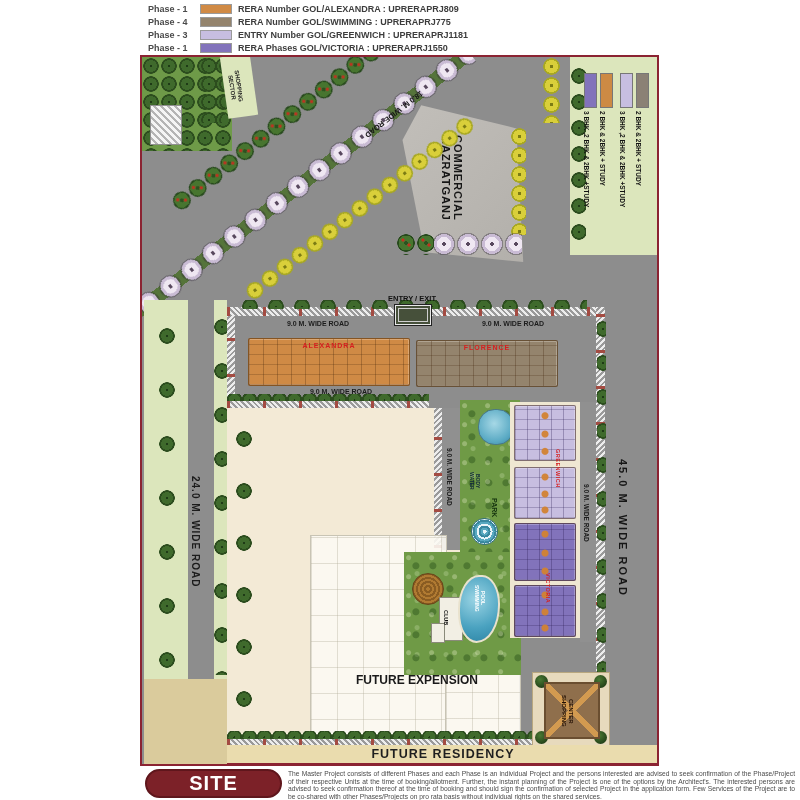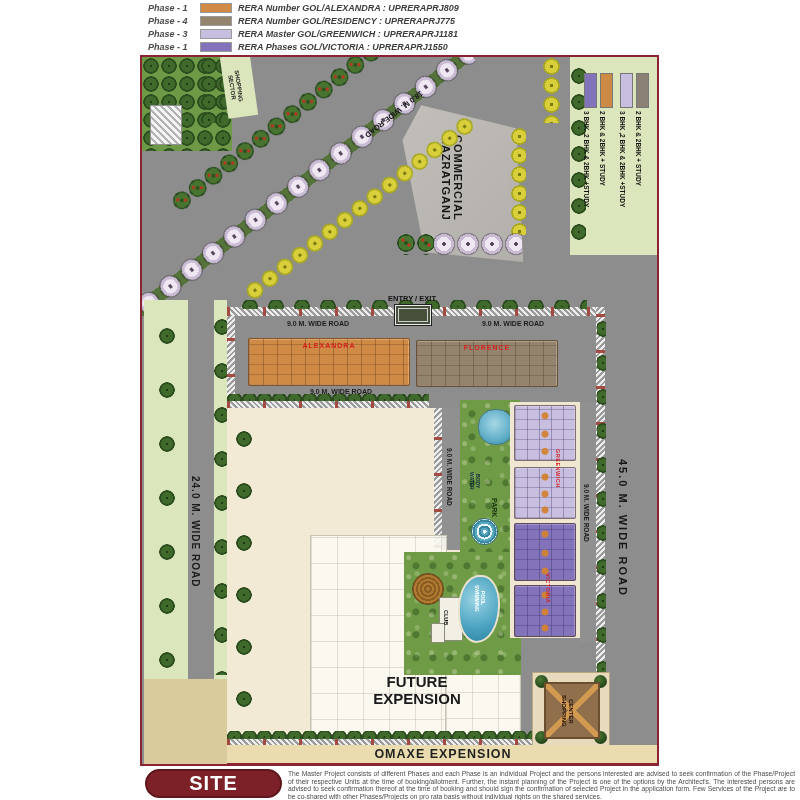--- a/index.html
+++ b/index.html
@@ -4,21 +4,21 @@
 <style>
   html,body{margin:0;padding:0;background:#fff;}
   #canvas{position:relative;width:800px;height:800px;background:#fff;overflow:hidden;
           font-family:"Liberation Sans",sans-serif;color:#1a1a1a;}
   .abs{position:absolute;}
   .vt{writing-mode:vertical-lr;text-orientation:mixed;line-height:1.15;}
   .ctr{text-align:center;}
   .nowrap{white-space:nowrap;}
 
   
-  .pl-row{display:flex;align-items:flex-start;gap:6px;height:12px;margin-bottom:1px;font-style:italic;}
+  .pl-row{display:flex;align-items:center;gap:6px;height:12px;margin-bottom:1px;}
   .pl-phase{font-weight:bold;font-size:9px;color:#4a4a4a;width:46px;}
   .pl-swatch{width:30px;height:8px;border:1px solid #9a9a9a;}
   .pl-rera{font-weight:bold;font-size:9px;color:#3d3d3d;}
 
   
   #map{position:absolute;left:140px;top:55px;width:519px;height:711px;
        background:#8d8d8d;border:2px solid #8b2332;box-sizing:border-box;overflow:hidden;}
   #map>div{position:absolute;}
 
   .greenblock{background:#6e9a48;}
@@ -104,26 +104,26 @@
 
   <div class="abs" style="left:148px;top:3px;">
     <div class="pl-row">
       <span class="pl-phase">Phase - 1</span>
       <span class="pl-swatch" style="background: rgb(208, 138, 69);"></span>
       <span class="pl-rera">RERA Number GOL/ALEXANDRA : UPRERAPRJ809</span>
     </div>
     <div class="pl-row">
       <span class="pl-phase">Phase - 4</span>
       <span class="pl-swatch" style="background: rgb(148, 132, 109);"></span>
-      <span class="pl-rera">RERA Number GOL/RESIDENCY : UPRERAPRJ775</span>
+      <span class="pl-rera">RERA Number GOL/SWIMMING : UPRERAPRJ775</span>
     </div>
     <div class="pl-row">
       <span class="pl-phase">Phase - 3</span>
       <span class="pl-swatch" style="background: rgb(199, 190, 224);"></span>
-      <span class="pl-rera">RERA Master GOL/GREENWICH : UPRERAPRJ1181</span>
+      <span class="pl-rera">ENTRY Number GOL/GREENWICH : UPRERAPRJ1181</span>
     </div>
     <div class="pl-row">
       <span class="pl-phase">Phase - 1</span>
       <span class="pl-swatch" style="background: rgb(130, 115, 187);"></span>
       <span class="pl-rera">RERA Phases GOL/VICTORIA : UPRERAPRJ1550</span>
     </div>
   </div>
 
   <div id="map">
 
@@ -199,21 +199,21 @@
     <div class="vt ctr" style="left:304px;top:372px;width:12px;height:95px;font-weight:bold;font-size:6.5px;color:#1c1c1c;">9.0 M. WIDE ROAD</div>
 
     <div class="park" style="left:318px;top:343px;width:60px;height:264px;"></div>
     <div class="waterblob" style="left:336px;top:352px;width:34px;height:34px;"></div>
     <div class="vt ctr" style="left:326px;top:414px;width:11px;height:20px;font-size:5px;font-weight:bold;color:#10283a;">WATER BODY</div>
     <div class="vt ctr" style="left:348px;top:430px;width:13px;height:42px;font-weight:bold;font-size:7px;color:#14320e;">PARK</div>
     <div class="fountain" style="left:329px;top:461px;width:25px;height:25px;"></div>
 
     <div class="footprint" style="left:168px;top:478px;width:135px;height:210px;"></div>
     <div class="footprint" style="left:303px;top:617px;width:74px;height:70px;"></div>
-    <div class="ctr" style="left:200px;top:616px;width:150px;height:12px;font-weight:bold;font-size:15px;color:#1a1a1a;z-index:5;">FUTURE EXPENSION</div>
+    <div class="ctr" style="left:200px;top:616px;width:150px;height:12px;font-weight:bold;font-size:12px;color:#1a1a1a;z-index:5;">FUTURE EXPENSION</div>
 
     <div class="park" style="left:262px;top:495px;width:117px;height:123px;"></div>
     <div class="amphi" style="left:270px;top:516px;width:30px;height:30px;"></div>
     <div style="left:297px;top:540px;width:22px;height:42px;background:#f2efe4;border:1px solid #8a8a7a;"></div>
     <div style="left:289px;top:566px;width:12px;height:18px;background:#f2efe4;border:1px solid #8a8a7a;"></div>
     <div class="vt ctr" style="left:301px;top:547px;width:10px;height:28px;font-weight:bold;font-size:5.5px;color:#111;z-index:3;">CLUB</div>
     <div class="pool" style="left:316px;top:518px;width:38px;height:64px;"></div>
     <div class="vt ctr" style="left:331px;top:526px;width:11px;height:30px;font-weight:bold;font-size:5px;color:#fff;z-index:3;">SWIMMING POOL</div>
 
     <div style="left:368px;top:345px;width:70px;height:236px;background:#efe7d2;"></div>
@@ -238,21 +238,21 @@
       <div class="cornertree" style="position:absolute;left:2px;top:2px;"></div>
       <div class="cornertree" style="position:absolute;right:2px;top:2px;"></div>
       <div class="cornertree" style="position:absolute;left:2px;bottom:2px;"></div>
       <div class="cornertree" style="position:absolute;right:2px;bottom:2px;"></div>
       <div class="shopinner" style="position:absolute;left:11px;top:9px;width:52px;height:53px;">
         <div class="vt ctr" style="position:absolute;left:14px;top:3px;width:22px;height:48px;font-weight:bold;font-size:6px;color:#241104;">SHOPPING CENTER</div>
       </div>
     </div>
 
     <div style="left:85px;top:688px;width:432px;height:21px;background:#eadcae;border-bottom:3px solid #8b2332;box-sizing:border-box;">
-      <div class="ctr" style="line-height:18px;font-weight:bold;font-size:12.5px;letter-spacing:1px;color:#1f1f1f;">OMAXE EXPENSION</div>
+      <div class="ctr" style="line-height:18px;font-weight:bold;font-size:12.5px;letter-spacing:1px;color:#1f1f1f;">FUTURE RESIDENCY</div>
     </div>
   </div>
 
 
   <div id="badge">SITE OMAXE</div>
   <div id="disclaimer">The Master Project consists of different Phases and each Phase is an individual Project and the persons interested are advised to seek confirmation of the Phase/Project of their respective Units at the time of booking/allotment. Further, the instant planning of the Project is one of the options by the Architect's. The interested persons are advised to seek confirmation thereof at the time of booking and should sign the confirmation of selected Project in the application form. Few Services of the Project are to be co-shared with other Phases/Projects on pro rata basis without individual rights on the shared services.</div>
 
 </div>
 
 </body></html>

